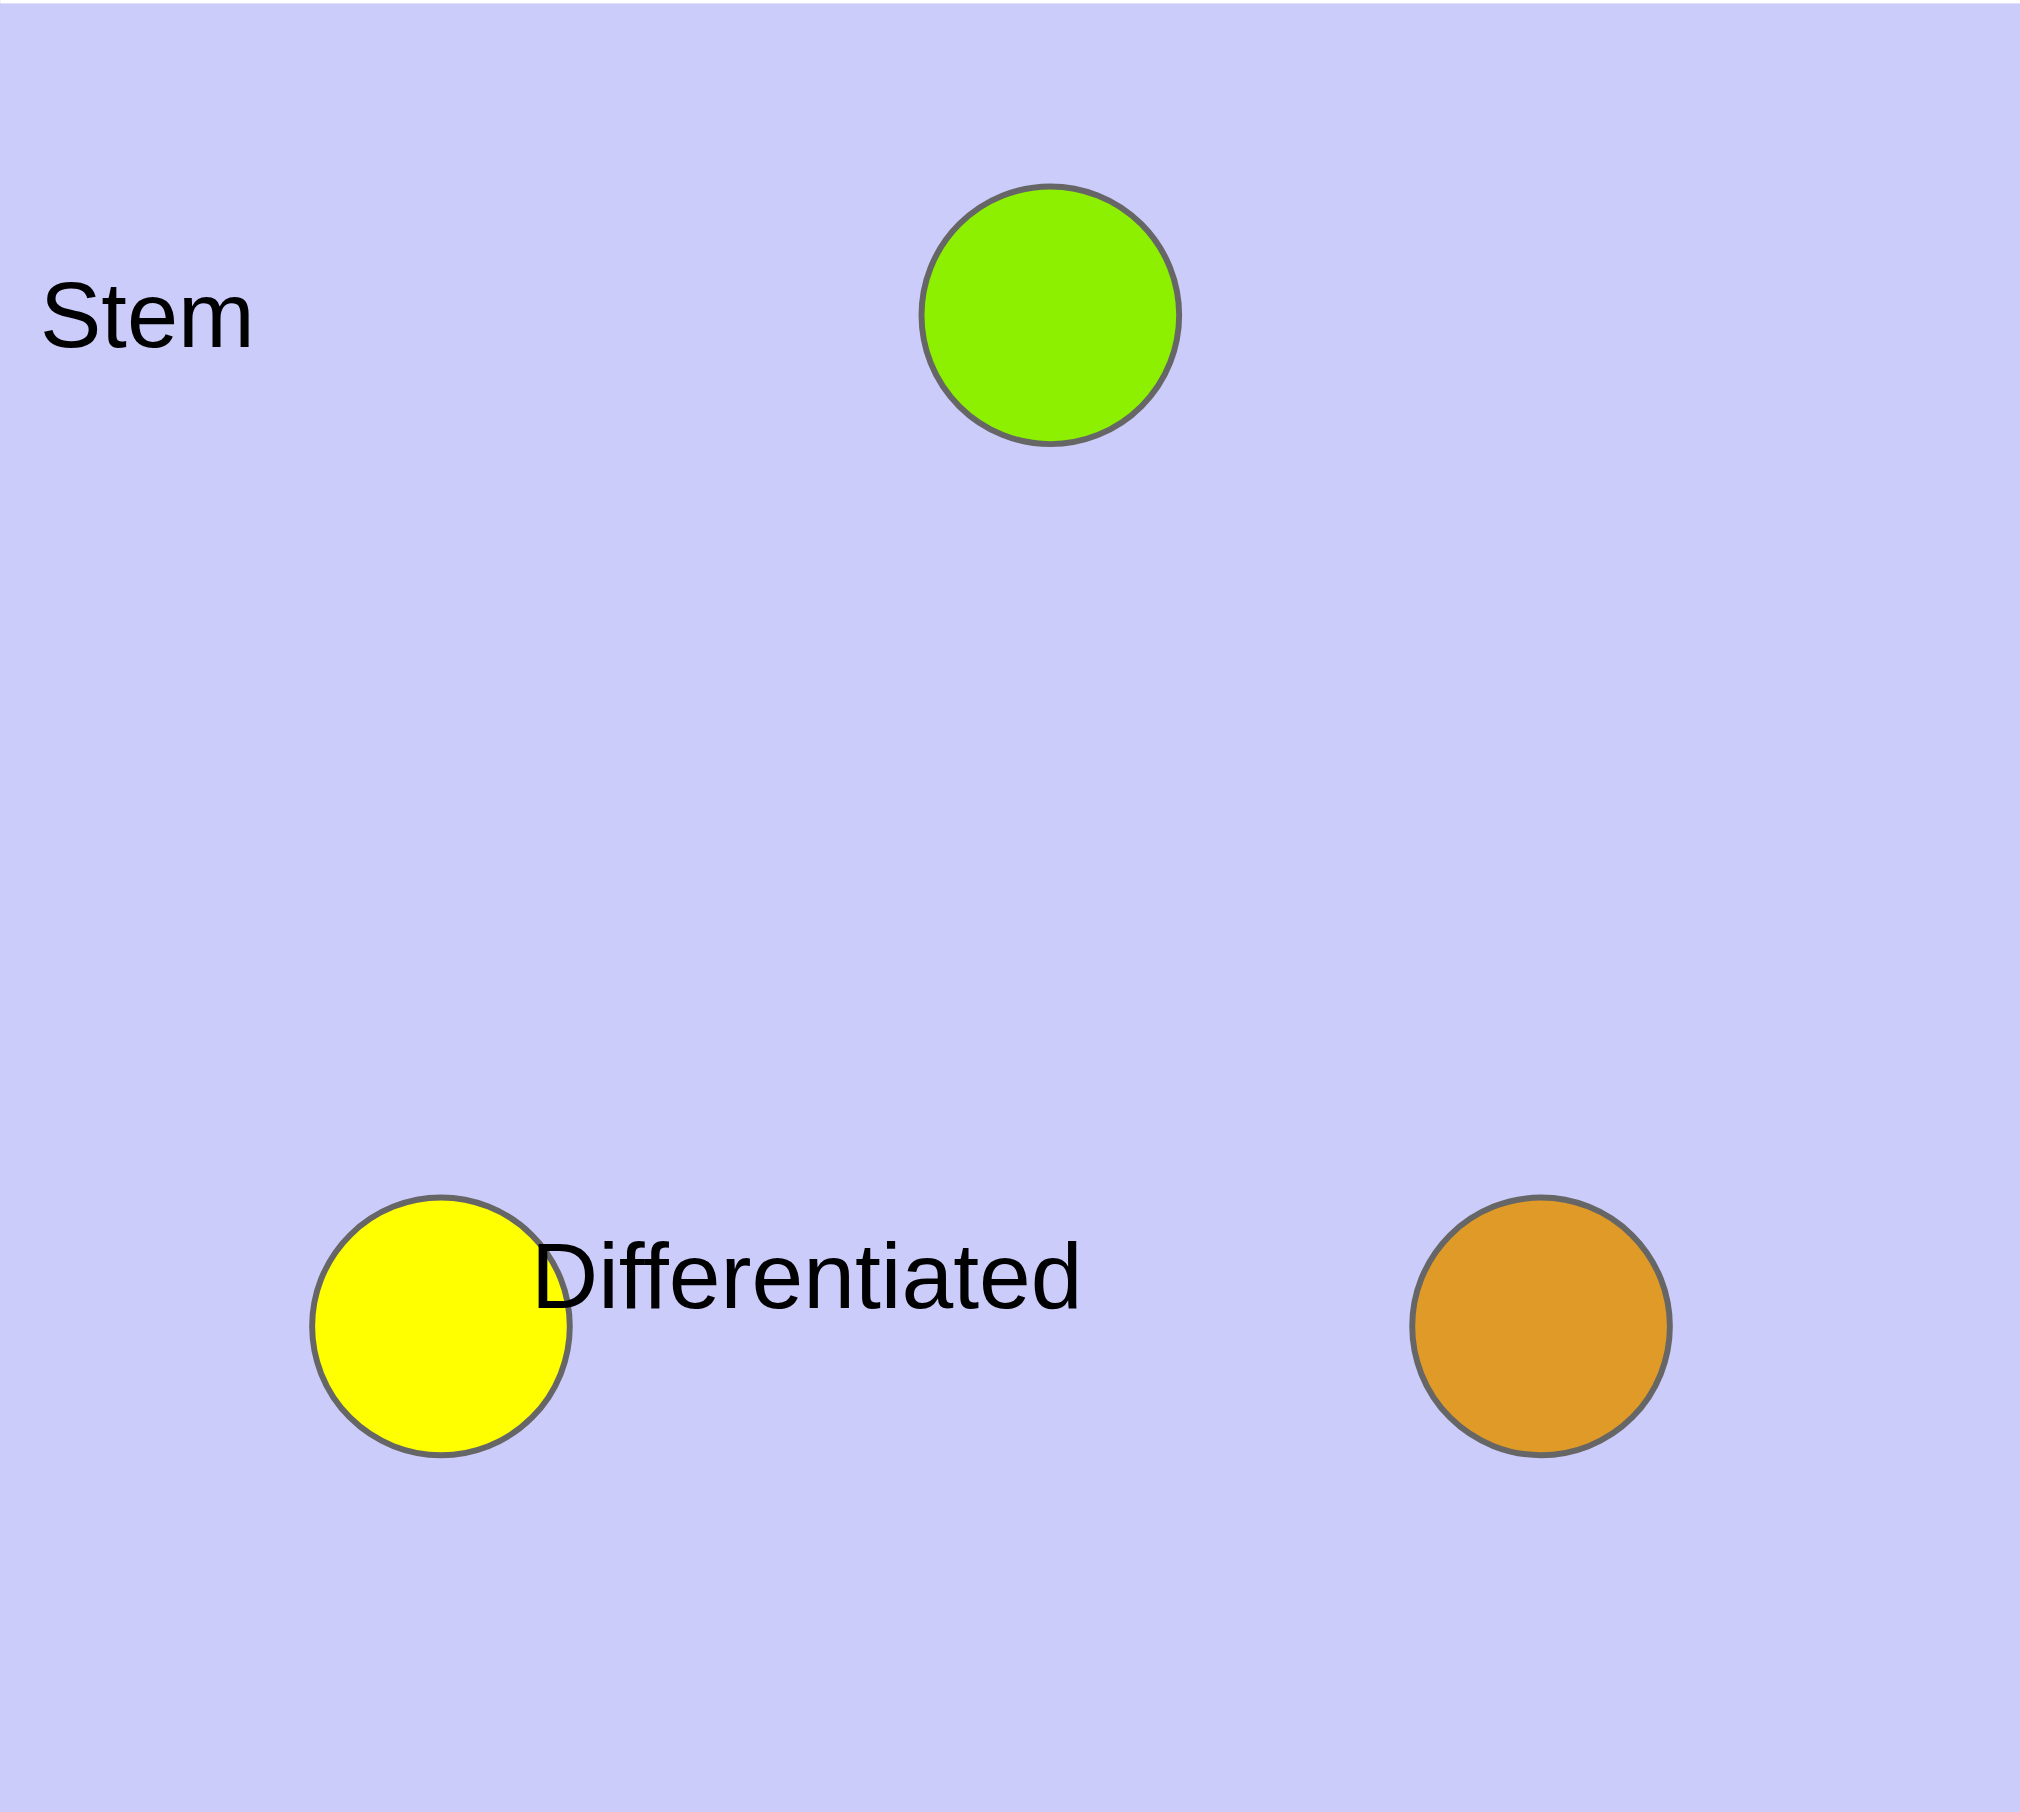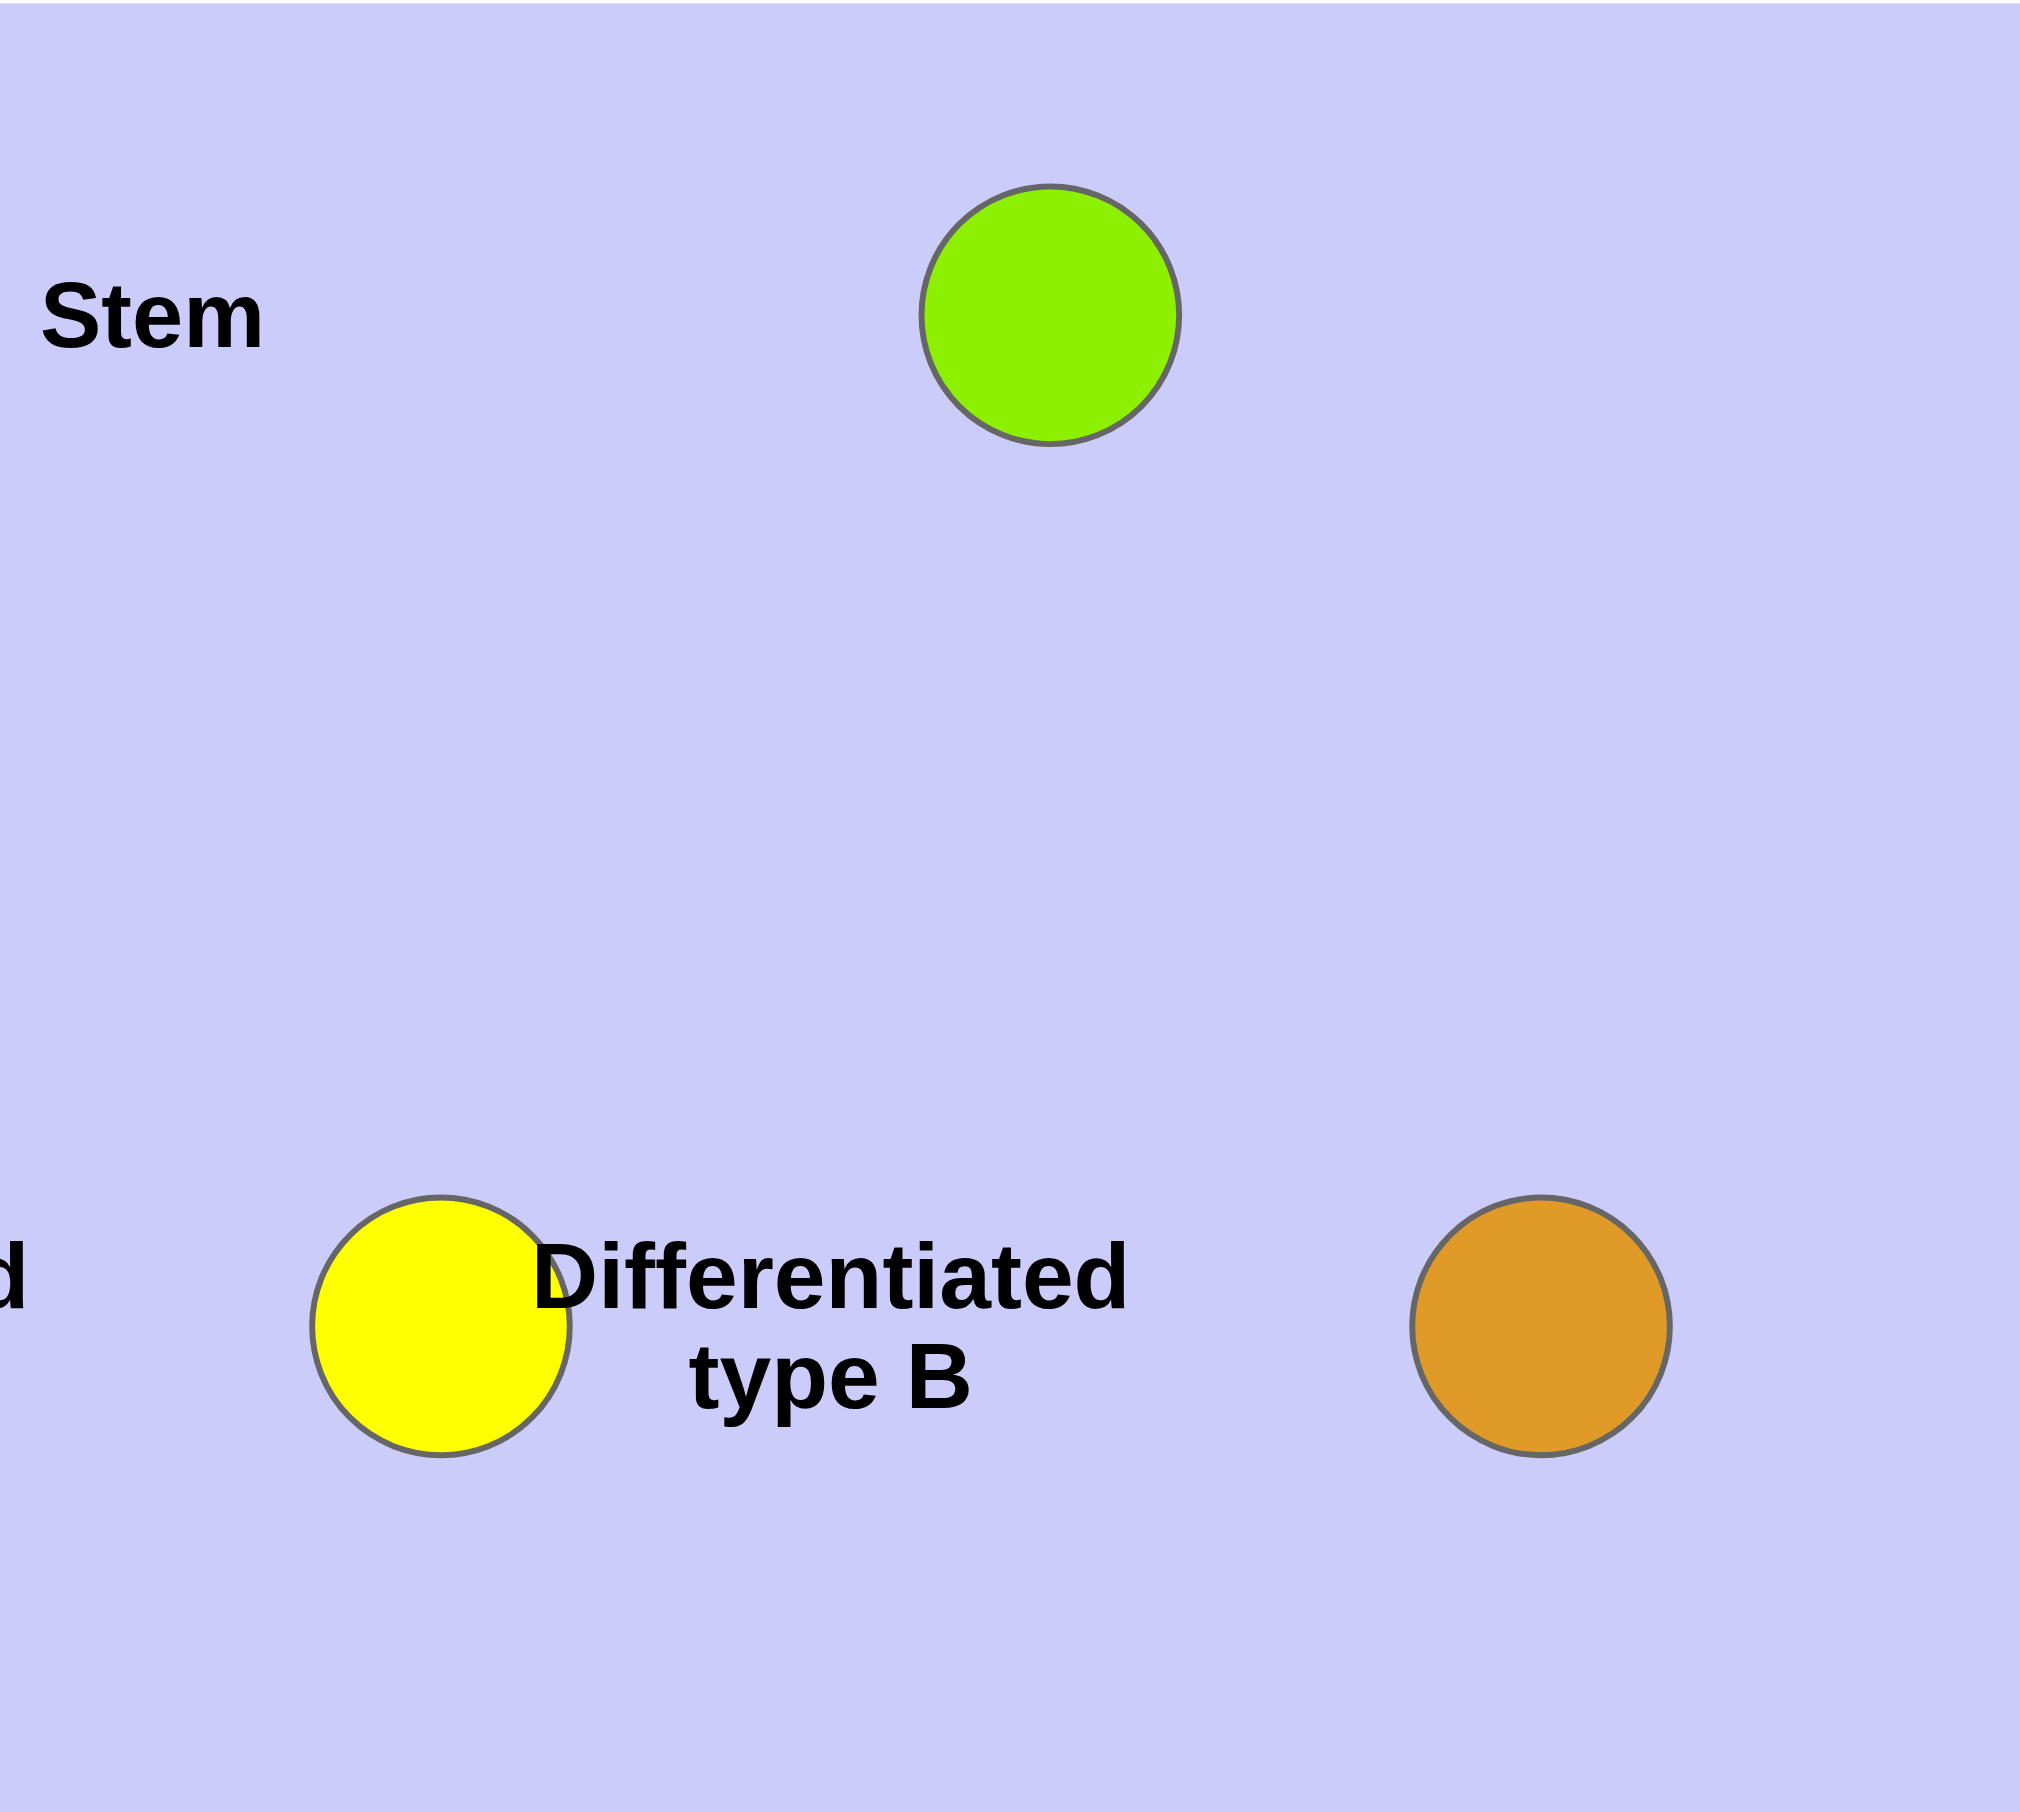--- a/index.html
+++ b/index.html
@@ -26,21 +26,21 @@
     left: 0;
     top: 0;
     width: 2021px;
     height: 1812px;
     display: block;
   }
   .node-label {
     position: absolute;
     text-align: center;
     font-family: "Liberation Sans", sans-serif;
-    font-weight: bold;
+    font-weight: normal;
     color: #000000;
     white-space: nowrap;
     pointer-events: none;
     line-height: 1.07;
   }
   .label-stem {
     font-size: 92px;
   }
   .label-child {
     font-size: 93px;
@@ -71,17 +71,16 @@
       <span style="display: block;">Stem</span>
     </div>
 
   <div class="node-label label-child" style="font-size: 93px; color: rgb(0, 0, 0); left: -570px; top: 1227px; width: auto;">
       <span style="display: block;">Differentiated</span>
       <span style="display: block;">type A</span>
     </div>
 
   <div class="node-label label-child" style="font-size: 93px; color: rgb(0, 0, 0); left: 531px; top: 1227px; width: auto;">
       <span style="display: block;">Differentiated</span>
-      <span style="display: block;">type B</span>
     </div>
 
 </div>
 
 
 </body></html>

